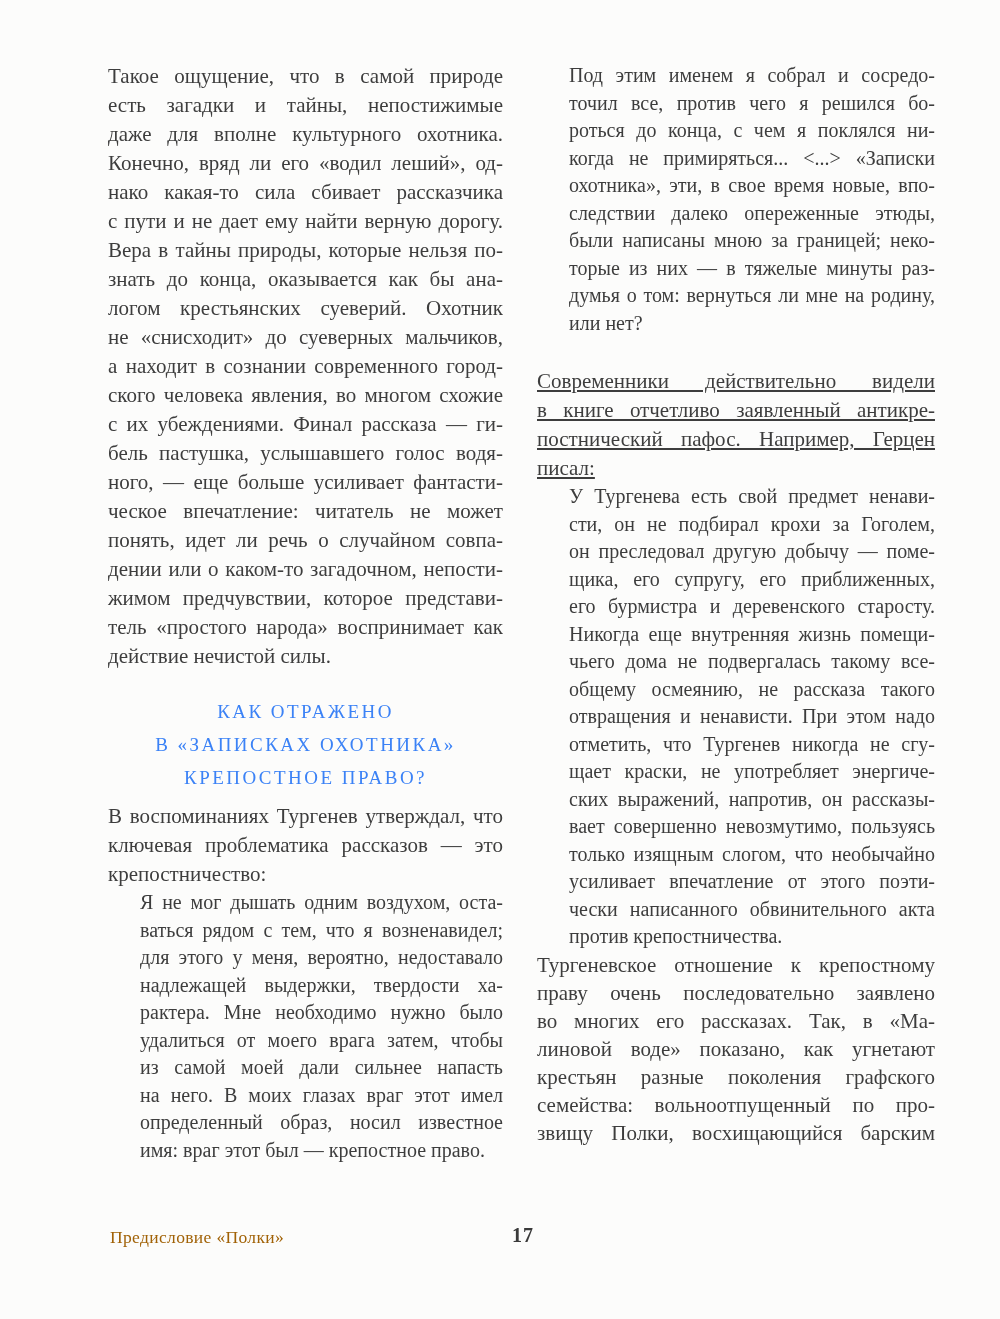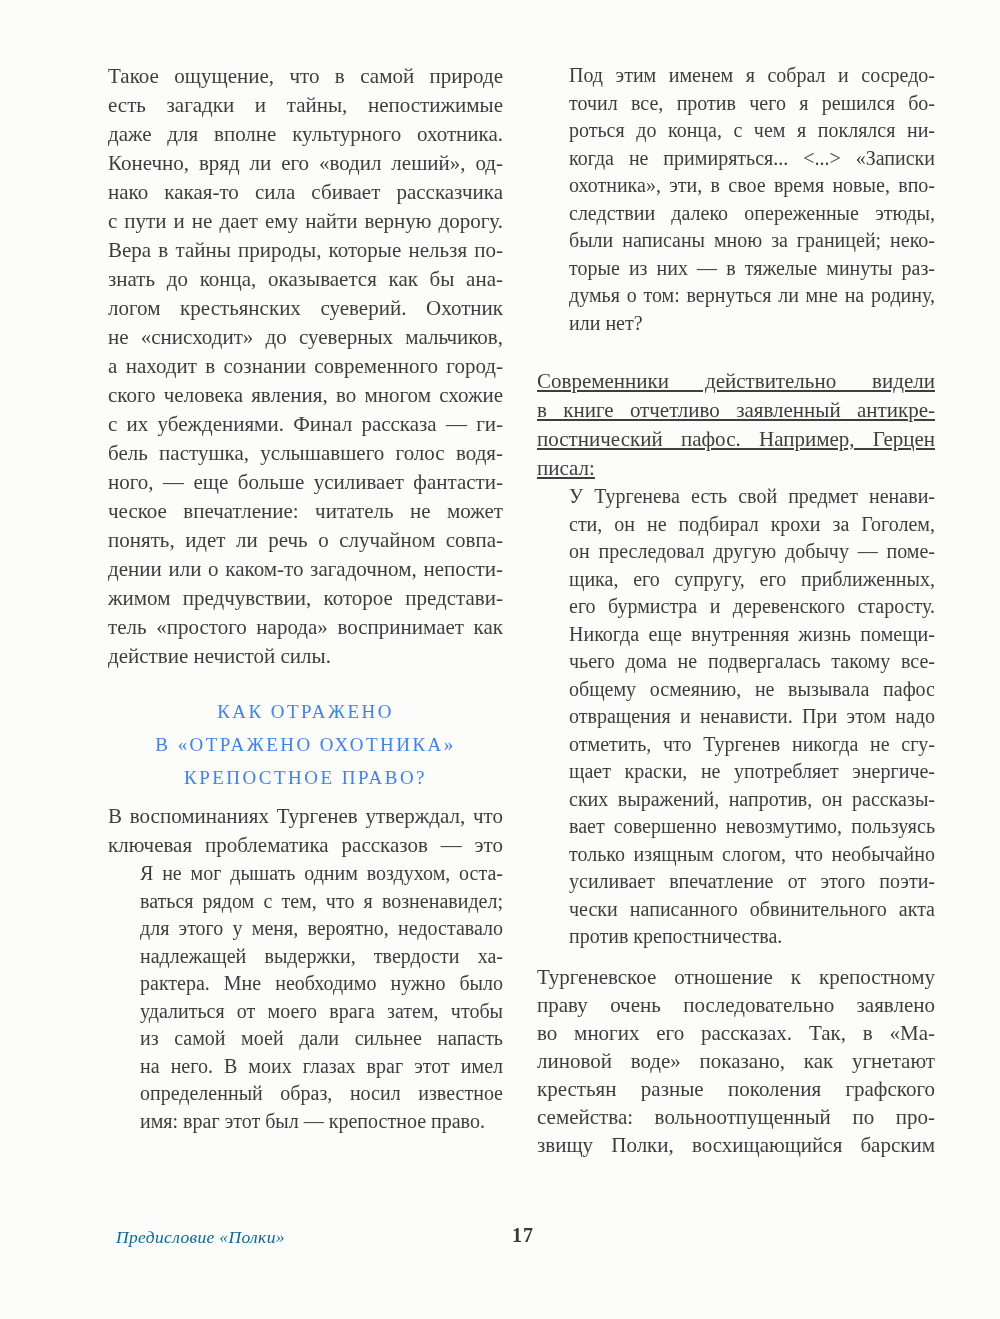--- a/index.html
+++ b/index.html
@@ -25,25 +25,25 @@
   .heading {
     margin: 24px 0 8px 0;
     font-size: 19px; line-height: 33px;
     font-weight: normal;
     letter-spacing: 0.13em;
     color: #3b82f6;
   }
   .hline { text-align: center; }
 
   .col-right .after-quote { margin-top: 30px; text-decoration: underline; }
-  .col-right .closing-para { margin-top: 12px; line-height: 28px; }
+  .col-right .closing-para { line-height: 28px; }
 
   .footer-title {
-    position: absolute; left: 116px; top: 1227px;
-    font-style: italic; font-size: 17.5px; color: #0369a1;
+    position: absolute; left: 110px; top: 1227px;
+    font-size: 17.5px; color: #a16207;
     letter-spacing: 0.02em;
   }
   .footer-page {
     position: absolute; left: 108px; top: 1224px; width: 830px;
     text-align: center;
     font-size: 20px; font-weight: bold; color: #3a3a3a;
     letter-spacing: 0.05em;
   }
 </style>
 </head>
@@ -71,27 +71,28 @@
         <div class="tline">ческое впечатление: читатель не может</div>
         <div class="tline">понять, идет ли речь о случайном совпа-</div>
         <div class="tline">дении или о каком-то загадочном, непости-</div>
         <div class="tline">жимом предчувствии, которое представи-</div>
         <div class="tline">тель «простого народа» воспринимает как</div>
         <div class="tline tline-last">действие нечистой силы.</div>
       </div>
 
     <h2 class="heading">
         <div class="hline">КАК ОТРАЖЕНО</div>
-        <div class="hline">В «ОТРАЖЕНО ОХОТНИКА»</div>
+        <div class="hline">В «ЗАПИСКАХ ОХОТНИКА»</div>
         <div class="hline">КРЕПОСТНОЕ ПРАВО?</div>
       </h2>
 
     <div class="body-text">
         <div class="tline">В воспоминаниях Тургенев утверждал, что</div>
         <div class="tline">ключевая проблематика рассказов — это</div>
+        <div class="tline tline-last">крепостничество:</div>
       </div>
 
     <div class="quote">
         <div class="tline">Я не мог дышать одним воздухом, оста-</div>
         <div class="tline">ваться рядом с тем, что я возненавидел;</div>
         <div class="tline">для этого у меня, вероятно, недоставало</div>
         <div class="tline">надлежащей выдержки, твердости ха-</div>
         <div class="tline">рактера. Мне необходимо нужно было</div>
         <div class="tline">удалиться от моего врага затем, чтобы</div>
         <div class="tline">из самой моей дали сильнее напасть</div>
@@ -123,21 +124,21 @@
       </div>
 
     <div class="quote">
         <div class="tline">У Тургенева есть свой предмет ненави-</div>
         <div class="tline">сти, он не подбирал крохи за Гоголем,</div>
         <div class="tline">он преследовал другую добычу — поме-</div>
         <div class="tline">щика, его супругу, его приближенных,</div>
         <div class="tline">его бурмистра и деревенского старосту.</div>
         <div class="tline">Никогда еще внутренняя жизнь помещи-</div>
         <div class="tline">чьего дома не подвергалась такому все-</div>
-        <div class="tline">общему осмеянию, не вызывала пафос</div>
+        <div class="tline">общему осмеянию, не рассказа такого</div>
         <div class="tline">отвращения и ненависти. При этом надо</div>
         <div class="tline">отметить, что Тургенев никогда не сгу-</div>
         <div class="tline">щает краски, не употребляет энергиче-</div>
         <div class="tline">ских выражений, напротив, он рассказы-</div>
         <div class="tline">вает совершенно невозмутимо, пользуясь</div>
         <div class="tline">только изящным слогом, что необычайно</div>
         <div class="tline">усиливает впечатление от этого поэти-</div>
         <div class="tline">чески написанного обвинительного акта</div>
         <div class="tline tline-last">против крепостничества.</div>
       </div>

